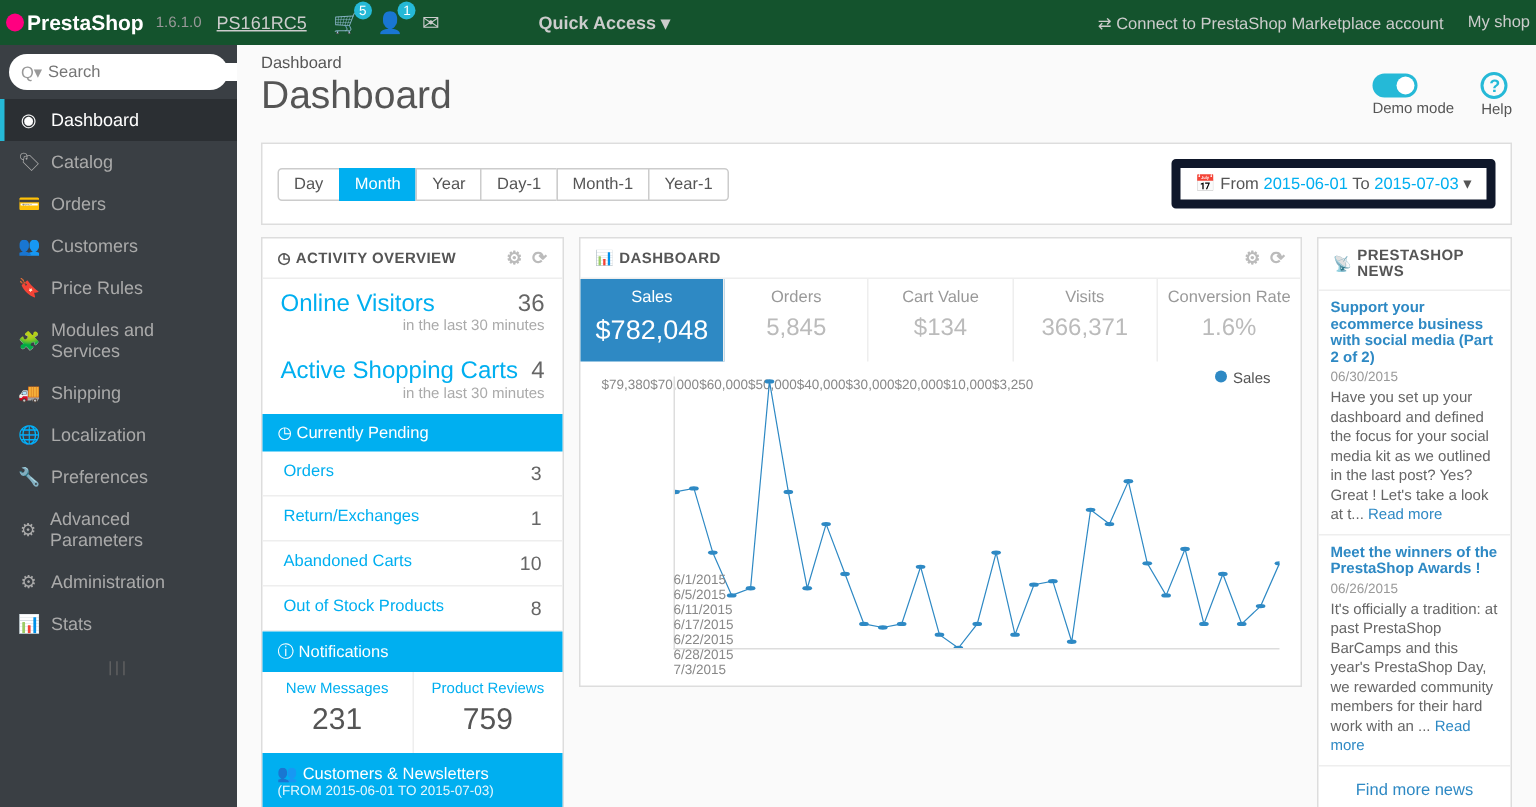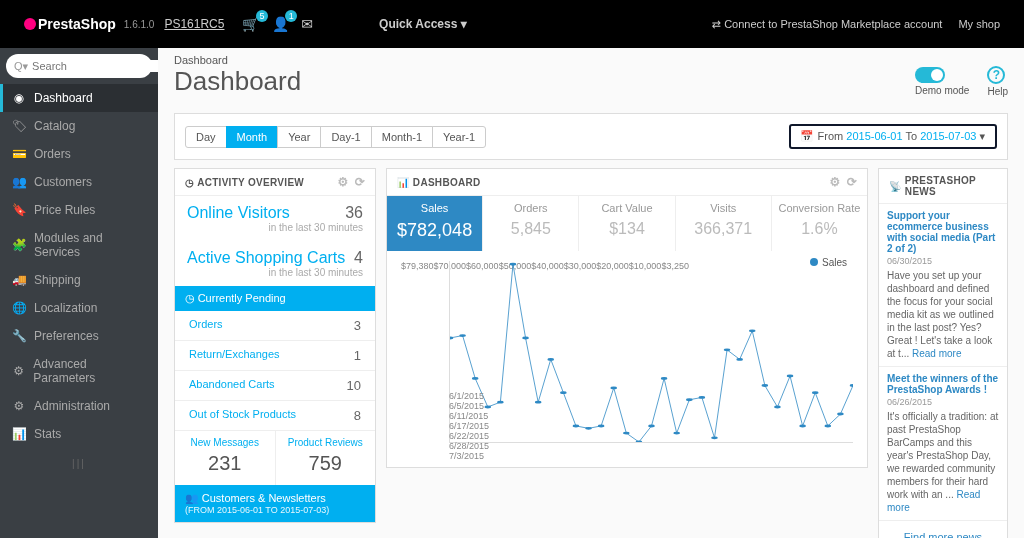--- a/index.html
+++ b/index.html
@@ -1,19 +1,19 @@
 <!DOCTYPE html>
 <html><head>
 <meta charset="utf-8">
 <style>
 * { margin: 0; padding: 0; box-sizing: border-box; font-family: "Segoe UI", Arial, sans-serif; }
 body { background: #f5f5f5; overflow: hidden; width: 1024px; height: 538px; }
 
 
-.topbar { height: 48px; background: #000000; color: #fff; display: flex; align-items: center; font-size: 12px; padding: 0 24px; }
+.topbar { height: 30px; background: #14532d; color: #fff; display: flex; align-items: center; font-size: 12px; padding: 0 4px; }
 .topbar .logo { display: flex; align-items: center; gap: 2px; margin-right: 8px; }
 .topbar .logo-dot { width: 12px; height: 12px; background: #ff0080; border-radius: 50%; display: inline-block; }
 .topbar .logo-text { font-weight: 600; font-size: 14px; }
 .topbar .version { color: #999; font-size: 10px; margin-right: 10px; }
 .topbar .shop-name { color: #ccc; margin-right: 12px; text-decoration: underline; }
 .topbar .icon-btn { position: relative; margin: 0 6px; cursor: pointer; font-size: 14px; color: #ccc; }
 .topbar .badge { position: absolute; top: -6px; right: -8px; background: #25b9d7; color: #fff; border-radius: 50%; font-size: 9px; width: 12px; height: 12px; display: flex; align-items: center; justify-content: center; }
 .topbar .spacer { flex: 1; }
 .topbar .quick { margin-left: 60px; color: #ccc; cursor: pointer; font-weight: bold; }
 .topbar .right-link { margin-left: 16px; color: #ccc; cursor: pointer; font-size: 11px; }
@@ -41,21 +41,21 @@
 .toggle::after { content: ""; position: absolute; right: 2px; top: 2px; width: 12px; height: 12px; background: #fff; border-radius: 50%; }
 .help-icon { width: 18px; height: 18px; border: 2px solid #25b9d7; color: #25b9d7; border-radius: 50%; display: flex; align-items: center; justify-content: center; font-weight: bold; font-size: 12px; }
 
 
 .toolbar-row { margin: 8px 16px; background: #fff; border: 1px solid #ddd; padding: 10px; display: flex; align-items: center; }
 .btn-group { display: flex; }
 .btn { border: 1px solid #ccc; background: #fff; padding: 4px 10px; font-size: 11px; color: #555; cursor: pointer; margin-left: -1px; }
 .btn:first-child { border-radius: 3px 0 0 3px; margin-left: 0; }
 .btn:last-child { border-radius: 0 3px 3px 0; }
 .btn.active { background: #00aff0; color: #fff; border-color: #00aff0; }
-.date-btn { margin-left: auto; border: 2px solid #0f172a; padding: 4px 10px; font-size: 11px; color: #555; cursor: pointer; border-radius: 3px; }
+.date-btn { margin-left: auto; border: 6px solid #0f172a; padding: 4px 10px; font-size: 11px; color: #555; cursor: pointer; border-radius: 3px; }
 .date-btn .blue { color: #00aff0; }
 
 
 .dash-grid { display: flex; gap: 10px; padding: 0 16px 16px; }
 .col-left { width: 202px; display: flex; flex-direction: column; gap: 0; }
 .col-center { flex: 1; }
 .col-right { width: 130px; }
 
 .panel { background: #fff; border: 1px solid #ddd; }
 .panel-head { display: flex; align-items: center; padding: 6px 10px; border-bottom: 1px solid #eee; font-size: 10px; font-weight: 600; color: #555; letter-spacing: 0.3px; }
@@ -251,20 +251,21 @@
               <span class="num">1</span>
             </div>
           <div class="list-row">
               <span class="lbl">Abandoned Carts</span>
               <span class="num">10</span>
             </div>
           <div class="list-row">
               <span class="lbl">Out of Stock Products</span>
               <span class="num">8</span>
             </div>
+          <div class="section-head">ⓘ <span>Notifications</span></div>
           <div class="notif-split">
             <div class="notif-col">
               <div class="lbl2">New Messages</div>
               <div class="num2">231</div>
             </div>
             <div class="notif-col" style="border-left:1px solid #eee;">
               <div class="lbl2">Product Reviews</div>
               <div class="num2">759</div>
             </div>
           </div>

